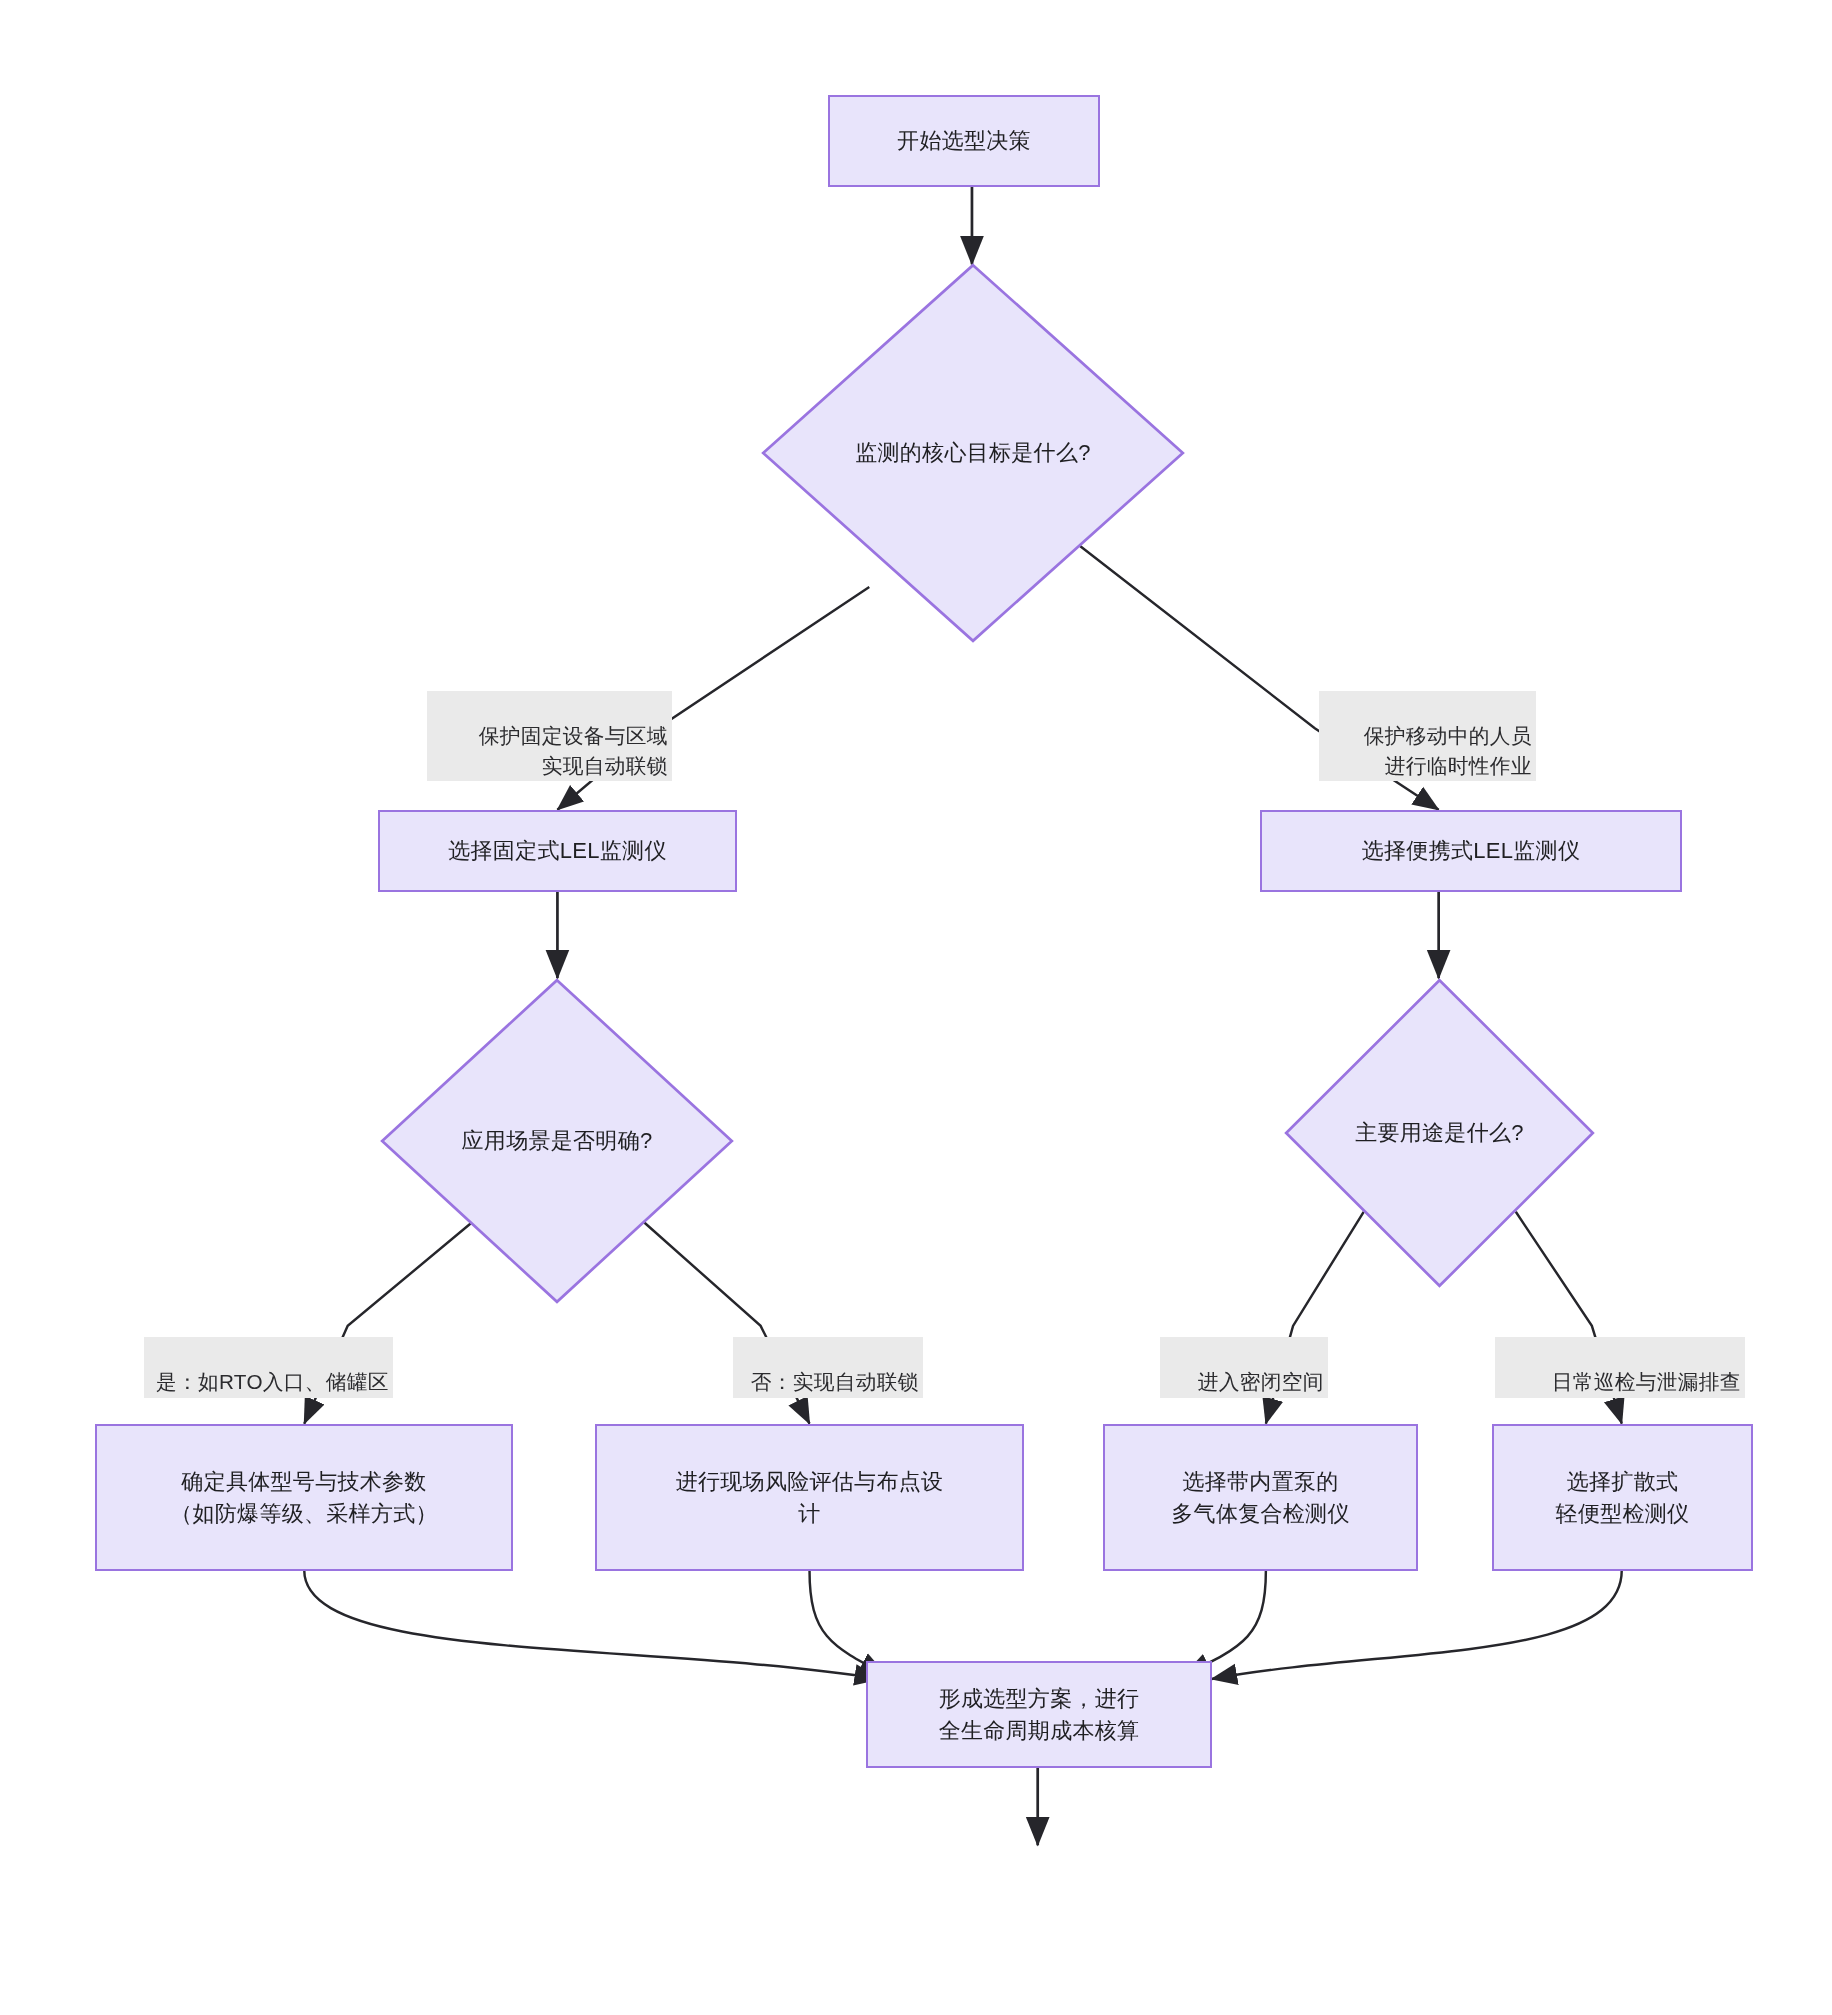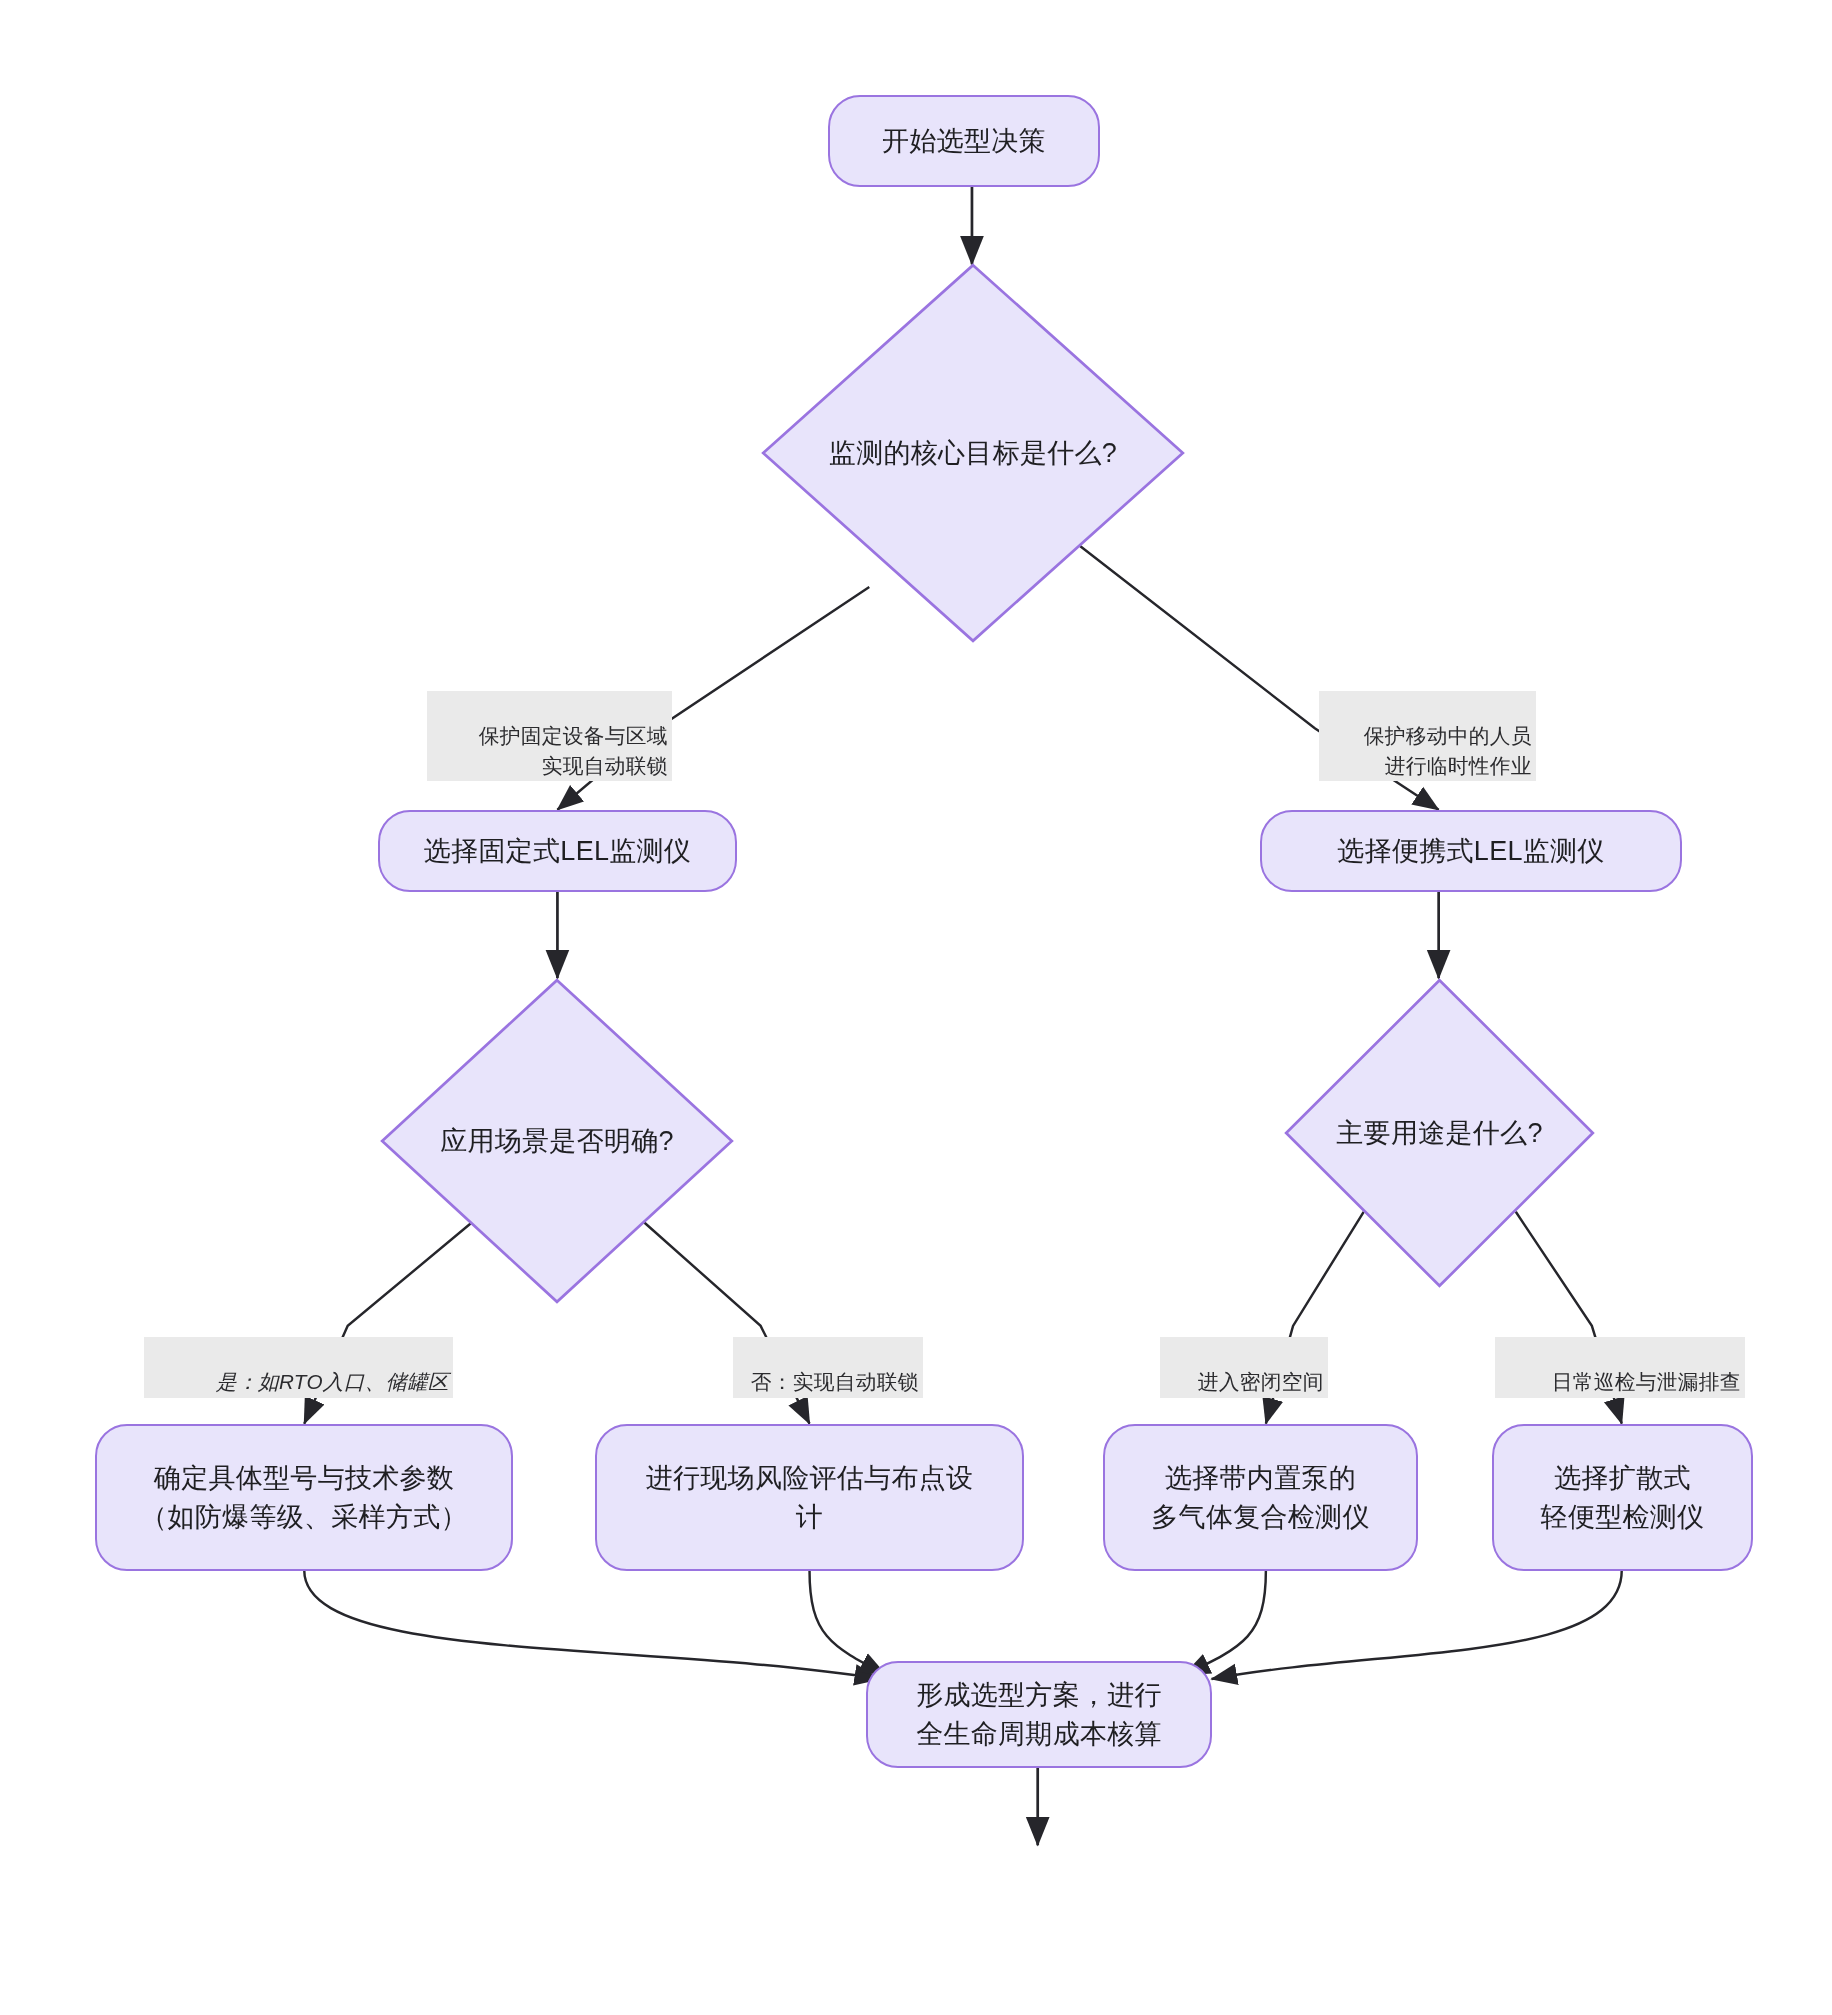--- a/index.html
+++ b/index.html
@@ -27,25 +27,24 @@
     pointer-events: none;
   }
   .node {
     position: absolute;
     box-sizing: border-box;
     display: flex;
     align-items: center;
     justify-content: center;
     text-align: center;
     color: #1f1f22;
-    font-size: 27px;
+    font-size: 22px;
     line-height: 1.42;
     letter-spacing: 0.3px;
     white-space: pre-line;
-    border-radius: 32px;
   }
   .node.rect {
     background: #e8e4fb;
     border: 2.7px solid #9a74e0;
   }
   .node.diamond {
     background: transparent;
     border: none;
   }
   .diamond .dshape {
@@ -177,21 +176,21 @@
   <div class="edge-label" style="left:427px; top:691px; width:245px;">
     <span>保护固定设备与区域
 实现自动联锁</span>
   </div>
 
   <div class="edge-label" style="left:1319px; top:691px; width:217px;">
     <span>保护移动中的人员
 进行临时性作业</span>
   </div>
 
-  <div class="edge-label" style="left:144px; top:1337px; width:309px;font-style:italic;">
+  <div class="edge-label" style="left:144px; top:1337px; width:249px;">
     <span>是：如RTO入口、储罐区</span>
   </div>
 
   <div class="edge-label" style="left:733px; top:1337px; width:190px;">
     <span>否：实现自动联锁</span>
   </div>
 
   <div class="edge-label" style="left:1160px; top:1337px; width:168px;">
     <span>进入密闭空间</span>
   </div>

